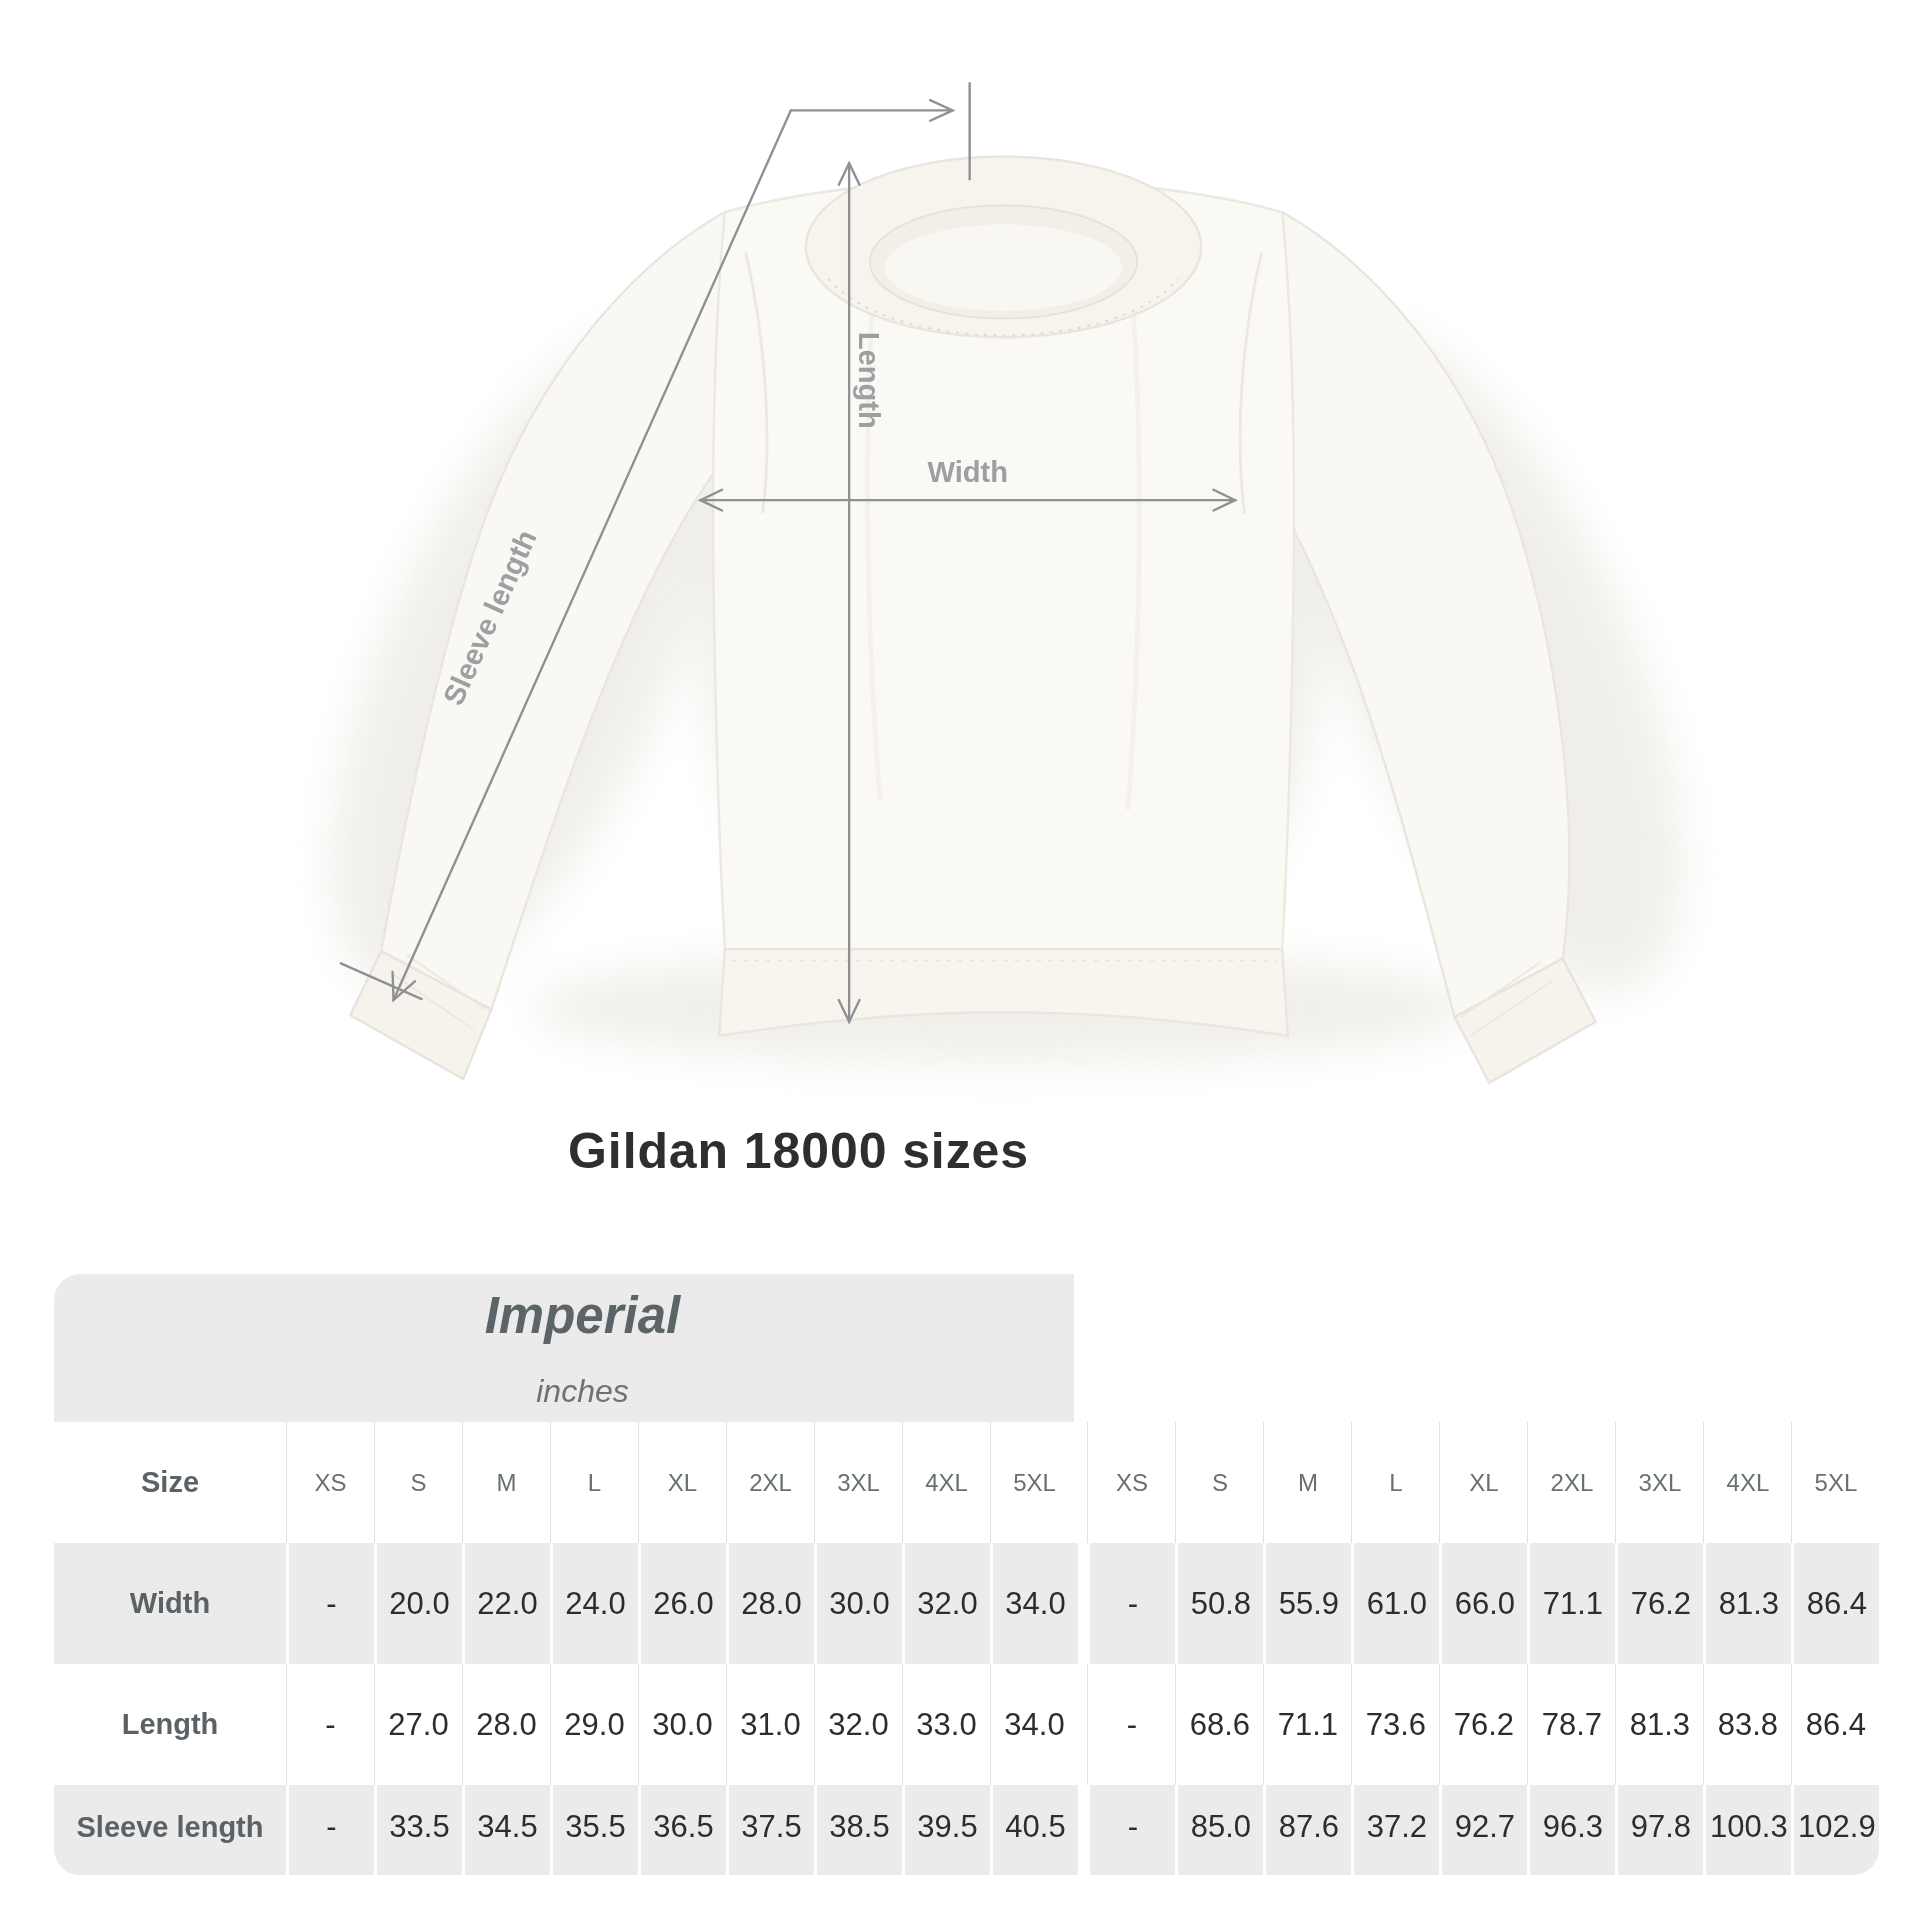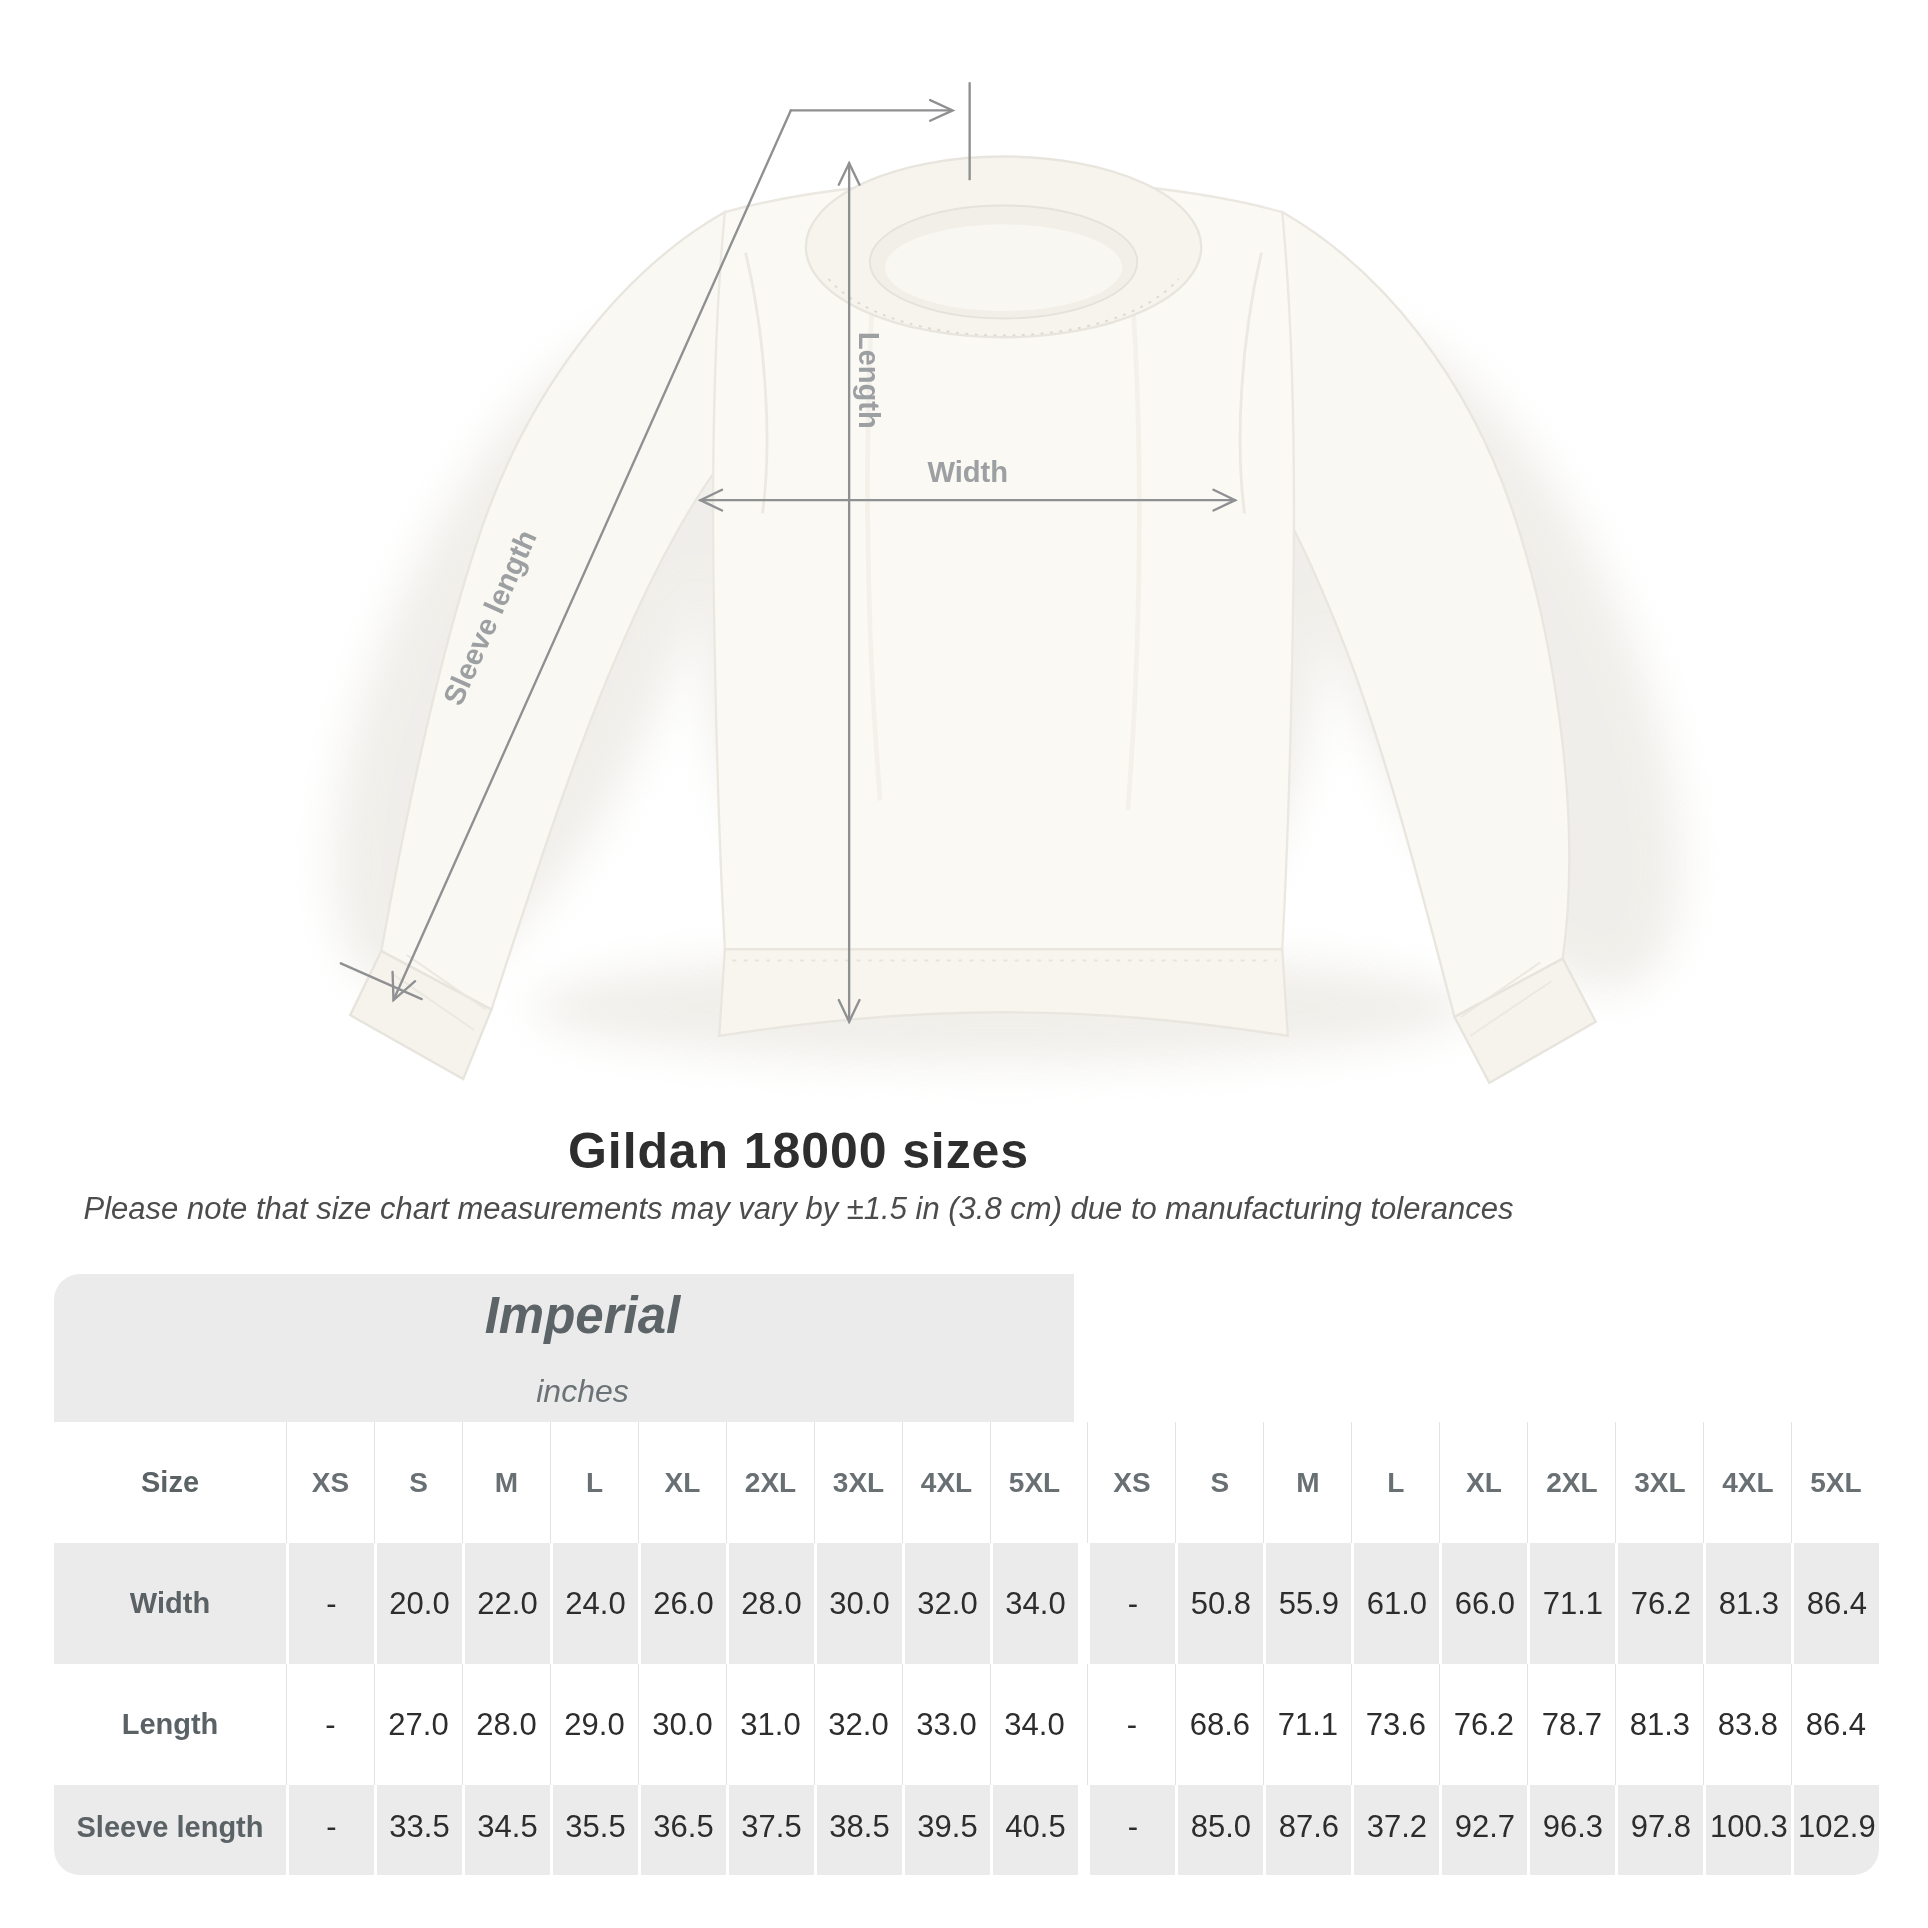--- a/index.html
+++ b/index.html
@@ -24,21 +24,21 @@
   
   .band{height:148px;}
   .bcell{background:#ebebeb;display:flex;flex-direction:column;align-items:center;justify-content:center;box-sizing:border-box;}
   .band-imperial{flex:0 0 1020px;width:1020px;border-top-left-radius:26px;padding-left:37px;}
   .band-metric{flex:0 0 788px;width:788px;border-top-right-radius:26px;padding-left:32px;}
   .unit-title{font-size:51px;font-weight:bold;font-style:italic;color:#5d6468;}
   .unit-sub{margin-top:28px;font-size:32px;font-style:italic;color:#6c7376;}
   
   .hrow{height:121px;background:#ffffff;}
   .hrow .size-col{font-weight:bold;font-size:29px;color:#5b6265;}
-  .hrow .dcol{border-left:1.9px solid #e3e3e3;font-weight:bold;font-size:28px;color:#697074;}
+  .hrow .dcol{border-left:1.9px solid #e3e3e3;font-weight:normal;font-size:24px;color:#697074;}
   
   .vrow{height:121px;}
   .vrow .size-col{font-weight:bold;font-size:29px;color:#5b6265;}
   .vrow .dcol{font-size:31px;color:#2d2d2d;}
   .row-white{background:#ffffff;}
   .row-white .dcol{border-left:1.9px solid #e3e3e3;}
   .row-gray .cell{background:#ebebeb;}
   .row-gray .gapcol{background:#ffffff;}
   .row-gray .dcol{border-left:3.8px solid #ffffff;}
   .sleeve-row{height:90px;}
@@ -115,21 +115,20 @@
       <polyline points="1289,520 1312,531 1289,542"></polyline>
     </g>
 
     <text class="measure-label" x="912" y="352" transform="rotate(90 912 352)">Length</text>
     <text class="measure-label" x="1028" y="512" text-anchor="middle">Width</text>
     <text class="measure-label" x="530" y="660" text-anchor="middle" transform="rotate(-66 530 660)">Sleeve length</text>
   </svg>
 
   <div class="title-wrap">
     <h1 class="page-title">Gildan 18000 sizes</h1>
-    <p class="page-subtitle">Please note that size chart measurements may vary by ±1.5 in (3.8 cm) due to manufacturing tolerances</p>
   </div>
 
   <div class="size-table">
 
     <div class="trow band">
       <div class="bcell band-imperial">
         <div class="unit-title">Imperial</div>
         <div class="unit-sub">inches</div>
       </div>
       <div class="gapcol"></div>

